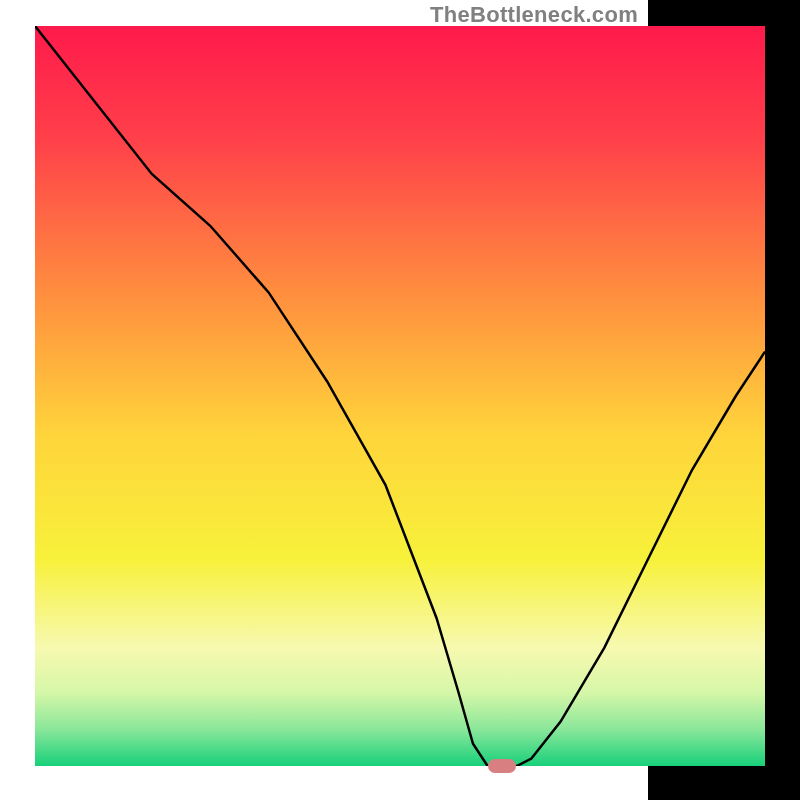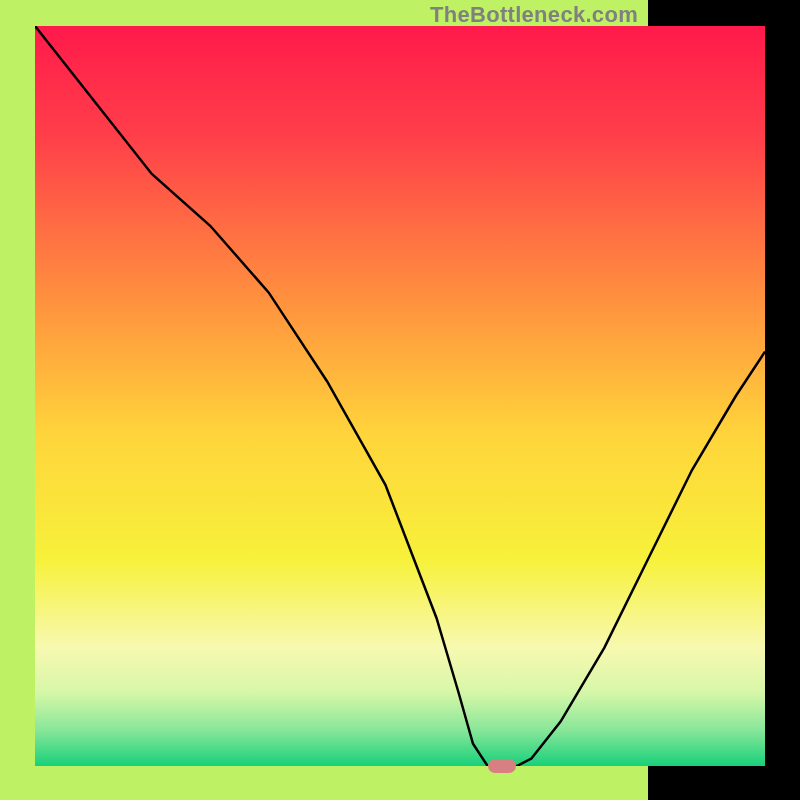--- a/index.html
+++ b/index.html
@@ -7,21 +7,21 @@
     padding: 0;
     width: 800px;
     height: 800px;
     background: #000;
     font-family: Arial, Helvetica, sans-serif;
   }
   .frame {
     position: relative;
     width: 648px;
     height: 800px;
-    background: #bef264;
+    background: #ffffff;
   }
   .watermark {
     position: absolute;
     top: 2px;
     right: 10px;
     color: #808080;
     font-size: 22px;
     font-weight: 600;
     letter-spacing: 0.3px;
     z-index: 10;

